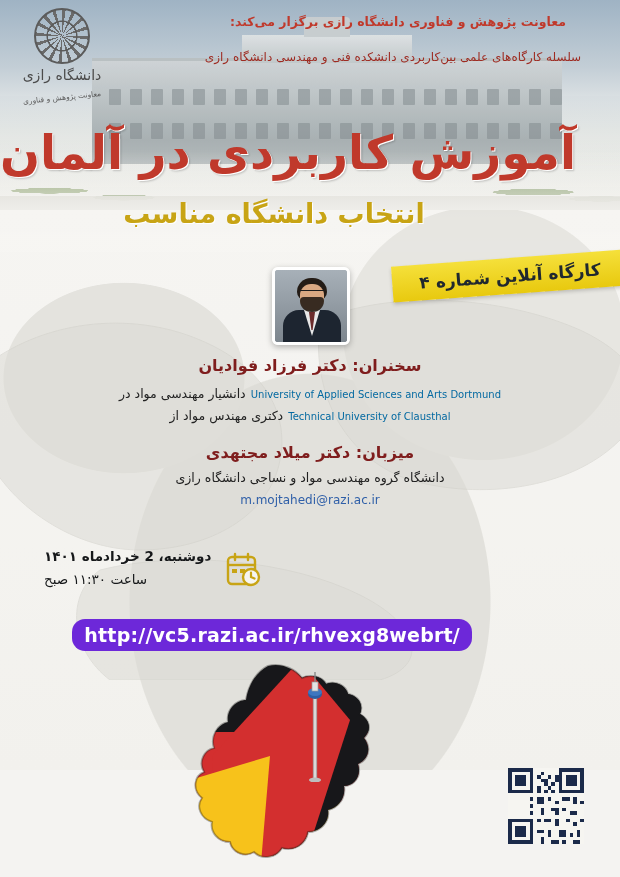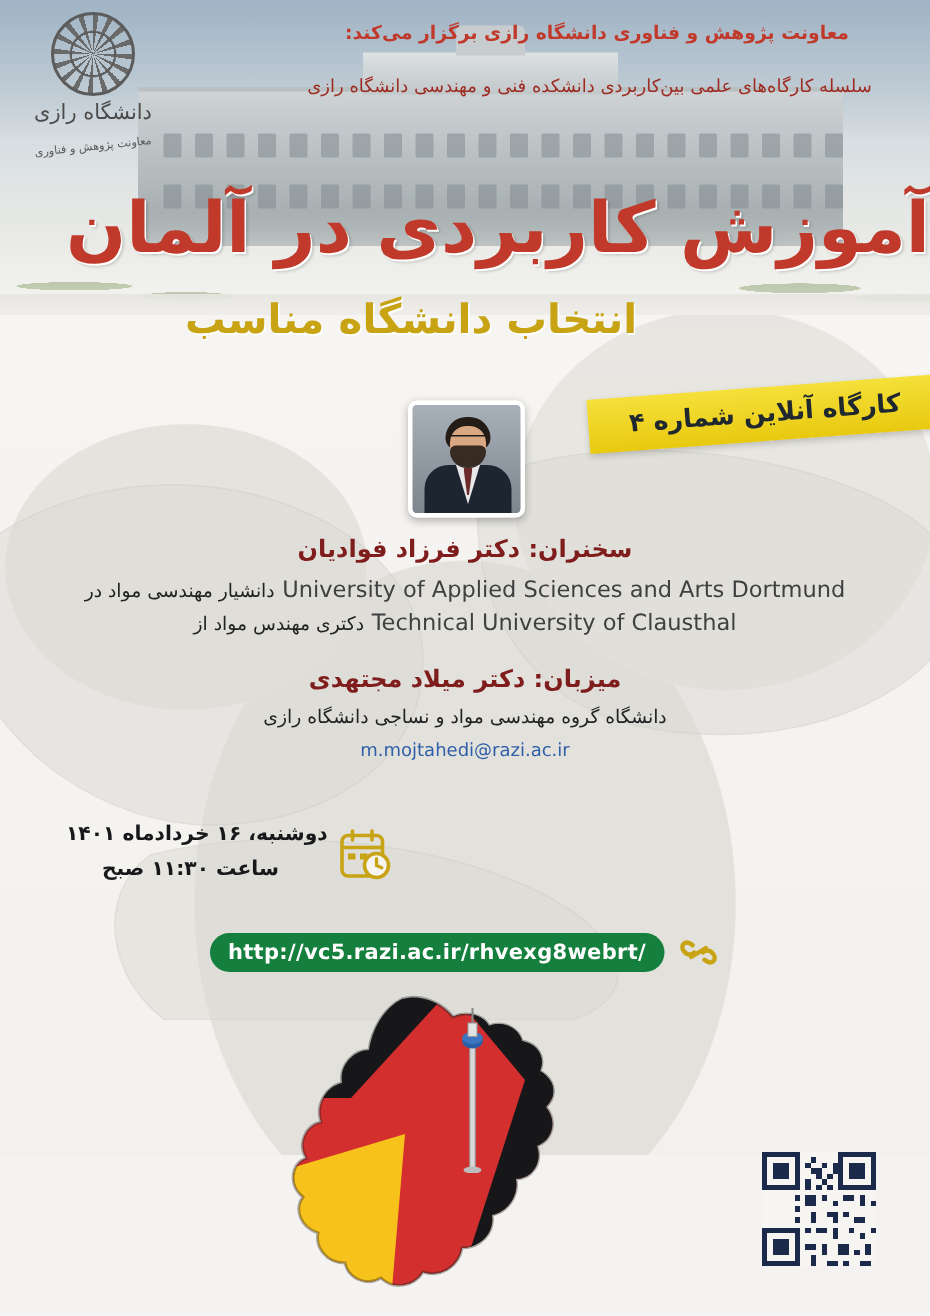--- a/index.html
+++ b/index.html
@@ -104,21 +104,21 @@
     border-radius:50%;
     background:
       radial-gradient(circle at 50% 50%, transparent 0 14px, #5b5b5b 14px 15px, transparent 16px),
       conic-gradient(from 0deg, #6a6a6a 0 8deg, transparent 8deg 22deg, #6a6a6a 22deg 30deg, transparent 30deg 45deg, #6a6a6a 45deg 53deg, transparent 53deg 68deg, #6a6a6a 68deg 76deg, transparent 76deg 90deg, #6a6a6a 90deg 98deg, transparent 98deg 113deg, #6a6a6a 113deg 121deg, transparent 121deg 135deg, #6a6a6a 135deg 143deg, transparent 143deg 158deg, #6a6a6a 158deg 166deg, transparent 166deg 180deg, #6a6a6a 180deg 188deg, transparent 188deg 203deg, #6a6a6a 203deg 211deg, transparent 211deg 225deg, #6a6a6a 225deg 233deg, transparent 233deg 248deg, #6a6a6a 248deg 256deg, transparent 256deg 270deg, #6a6a6a 270deg 278deg, transparent 278deg 293deg, #6a6a6a 293deg 301deg, transparent 301deg 315deg, #6a6a6a 315deg 323deg, transparent 323deg 338deg, #6a6a6a 338deg 346deg, transparent 346deg 360deg);
   }
   .logo .l1 { font-size:14px; margin-top:3px; color:#4b4b4b; }
   .logo .l2 { font-size:7.5px; margin-top:10px; color:#5a5a5a; transform:rotate(-6deg); }
 
   
   .main-title {
-    position:absolute; top:128px; left:0; width:620px; text-align:right;
+    position:absolute; top:128px; left:0; width:620px; text-align:left;
     font-size:47px; font-weight:bold; color:#c0392b;
     text-shadow: 1px 1px 0 #fff, 2px 2px 2px rgba(0,0,0,.18);
     direction:rtl; line-height:1.05;
   }
   .sub-title {
     position:absolute; top:198px; left:0; width:548px; text-align:center;
     font-size:27px; font-weight:bold; color:#c8a415;
     text-shadow: 1px 1px 0 #fff;
     direction:rtl;
   }
@@ -149,21 +149,21 @@
   .ph-beard{ position:absolute; left:25px; top:27px; width:24px; height:15px; background:#2a2119; border-radius:4px 4px 12px 12px; opacity:.92; }
   .ph-glass{ position:absolute; left:25px; top:20px; width:24px; height:7px;
              border-top:1.5px solid #1c1c1c; }
   .ph-body { position:absolute; left:8px; top:40px; width:58px; height:40px; background:#1d2530; border-radius:16px 16px 0 0; }
   .ph-shirt{ position:absolute; left:29px; top:40px; width:16px; height:26px; background:#e8e8e8; clip-path:polygon(0 0,100% 0,50% 100%); }
   .ph-tie  { position:absolute; left:34px; top:42px; width:6px; height:18px; background:#6b2b2b; clip-path:polygon(0 0,100% 0,60% 100%,40% 100%); }
 
   
   .blk { position:absolute; left:0; width:620px; text-align:center; direction:rtl; }
   .lbl-strong { font-size:16px; font-weight:bold; color:#7f1d1d; }
-  .lbl-en { font-size:15px; color:#404040; }
+  .lbl-en { font-size:10px; color:#0369a1; }
   .lbl-fa { font-size:12.5px; color:#222; }
   .lbl-mail { font-size:12px; color:#2f5fa8; }
 
   
   .topics { position:absolute; right:18px; top:520px; width:300px; direction:rtl; text-align:right; }
   .topics .t-head { font-size:14px; font-weight:bold; color:#1b1b1b; margin-bottom:8px; }
   .topics ul { list-style:none; margin:0; padding:0; }
   .topics li { font-size:12.5px; color:#20262b; line-height:1.55; position:relative; padding-right:14px; }
   .topics li:before {
     content:""; position:absolute; right:2px; top:7px; width:5px; height:5px;
@@ -173,33 +173,33 @@
     position:absolute; right:-10px; top:26px; width:10px; height:58px;
     border-right:2px solid #c8a415; border-top:2px solid #c8a415; border-bottom:2px solid #c8a415;
     border-radius:0 6px 6px 0;
   }
 
   
   .datetime {
     position:absolute; left:44px; top:548px; width:200px; direction:rtl; text-align:left;
   }
   .datetime .d1 { font-size:13.5px; font-weight:bold; color:#16181a; }
-  .datetime .d2 { font-size:13.5px; font-weight:bold; color:#16181a; margin-top:7px;margin-left:24px; }
+  .datetime .d2 { font-size:13.5px; font-weight:normal; color:#16181a; margin-top:7px; }
   .cal-icon {
     position:absolute; left:226px; top:552px; width:36px; height:36px;
   }
 
   
   .link-row {
     position:absolute; left:140px; top:622px; width:340px; height:26px;
     display:flex; align-items:center; gap:8px;
   }
   .chain-icon { width:30px; height:26px; }
   .link-pill {
-    background:#15803d; color:#ffffff; font-size:14px; font-weight:bold;
+    background:#6d28d9; color:#ffffff; font-size:19px; font-weight:bold;
     padding:5px 12px; border-radius:13px; letter-spacing:.2px;
     font-family:"DejaVu Sans","Liberation Sans",sans-serif; direction:ltr;
   }
 
   
   .de-map { position:absolute; left:150px; top:660px; width:300px; height:215px; }
 
   
   .tower { position:absolute; left:306px; top:672px; width:18px; height:110px; }
 
@@ -321,21 +321,21 @@
   </div>
   <div class="blk" style="top:470px;">
     <div class="lbl-fa">دانشگاه گروه مهندسی مواد و نساجی دانشگاه رازی</div>
   </div>
   <div class="blk" style="top:489px;">
     <a class="lbl-mail" href="#" style="text-decoration:none;">m.mojtahedi@razi.ac.ir</a>
   </div>
 
 
   <div class="datetime">
-    <div class="d1">دوشنبه، ۱۶ خردادماه ۱۴۰۱</div>
+    <div class="d1">دوشنبه، 2 خردادماه ۱۴۰۱</div>
     <div class="d2">ساعت ۱۱:۳۰ صبح</div>
   </div>
   <svg class="cal-icon" viewBox="0 0 36 36">
     <rect x="2" y="5" width="27" height="27" rx="4" fill="none" stroke="#c8a415" stroke-width="2.4"></rect>
     <line x1="2" y1="13" x2="29" y2="13" stroke="#c8a415" stroke-width="2.4"></line>
     <line x1="9" y1="2" x2="9" y2="8" stroke="#c8a415" stroke-width="2.4" stroke-linecap="round"></line>
     <line x1="22" y1="2" x2="22" y2="8" stroke="#c8a415" stroke-width="2.4" stroke-linecap="round"></line>
     <rect x="6" y="17" width="5" height="4" fill="#c8a415"></rect>
     <rect x="14" y="17" width="5" height="4" fill="#c8a415"></rect>
     <circle cx="25" cy="25" r="8" fill="#f6f5f1" stroke="#c8a415" stroke-width="2.4"></circle>

